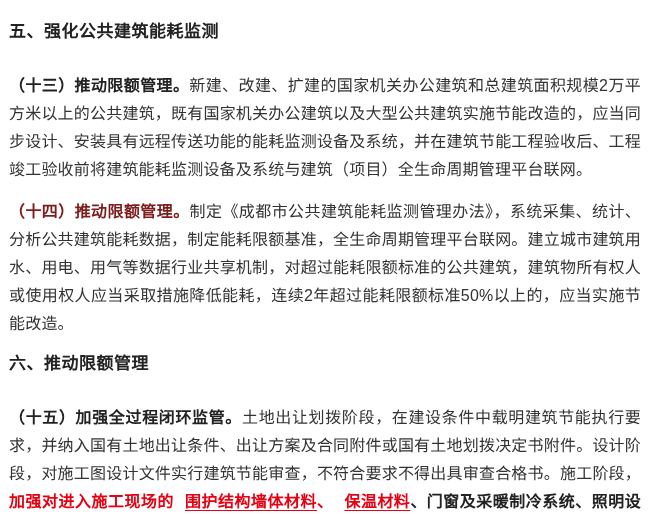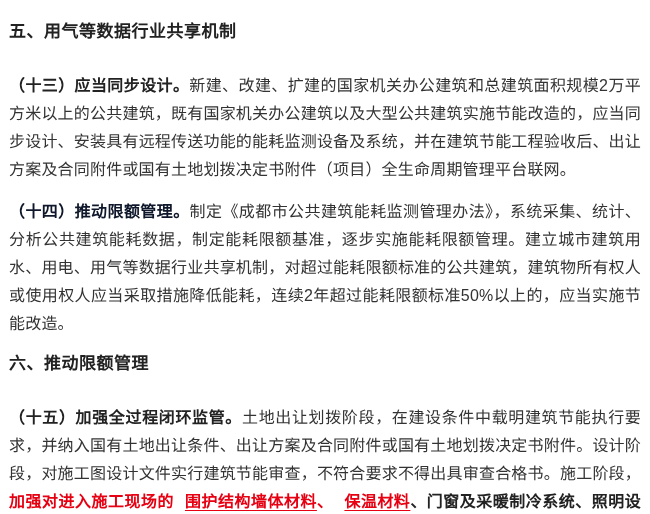--- a/index.html
+++ b/index.html
@@ -46,18 +46,18 @@
   .run-underline {
     text-decoration: underline;
     text-underline-offset: 3px;
     margin-left: 11px;
   }
 </style>
 </head>
 <body>
 
 <main class="doc" id="doc-root">
-    <h2 class="heading" style="color: rgb(34, 34, 34);">五、用气等数据行业共享机制</h2>
-    <p class="para" style="color: rgb(51, 51, 51);"><span class="run-bold" style="color: rgb(34, 34, 34);">（十三）应当同步设计。</span><span class="">新建、改建、扩建的国家机关办公建筑和总建筑面积规模2万平方米以上的公共建筑，既有国家机关办公建筑以及大型公共建筑实施节能改造的，应当同步设计、安装具有远程传送功能的能耗监测设备及系统，并在建筑节能工程验收后、出让方案及合同附件或国有土地划拨决定书附件（项目）全生命周期管理平台联网。</span></p>
-    <p class="para" style="color: rgb(51, 51, 51);"><span class="run-bold" style="color: #0f172a;">（十四）推动限额管理。</span><span class="">制定《成都市公共建筑能耗监测管理办法》，系统采集、统计、分析公共建筑能耗数据，制定能耗限额基准，逐步实施能耗限额管理。建立城市建筑用水、用电、用气等数据行业共享机制，对超过能耗限额标准的公共建筑，建筑物所有权人或使用权人应当采取措施降低能耗，连续2年超过能耗限额标准50%以上的，应当实施节能改造。</span></p>
+    <h2 class="heading" style="color: rgb(34, 34, 34);">五、强化公共建筑能耗监测</h2>
+    <p class="para" style="color: rgb(51, 51, 51);"><span class="run-bold" style="color: rgb(34, 34, 34);">（十三）推动限额管理。</span><span class="">新建、改建、扩建的国家机关办公建筑和总建筑面积规模2万平方米以上的公共建筑，既有国家机关办公建筑以及大型公共建筑实施节能改造的，应当同步设计、安装具有远程传送功能的能耗监测设备及系统，并在建筑节能工程验收后、工程竣工验收前将建筑能耗监测设备及系统与建筑（项目）全生命周期管理平台联网。</span></p>
+    <p class="para" style="color: rgb(51, 51, 51);"><span class="run-bold" style="color: #7f1d1d;">（十四）推动限额管理。</span><span class="">制定《成都市公共建筑能耗监测管理办法》，系统采集、统计、分析公共建筑能耗数据，制定能耗限额基准，全生命周期管理平台联网。建立城市建筑用水、用电、用气等数据行业共享机制，对超过能耗限额标准的公共建筑，建筑物所有权人或使用权人应当采取措施降低能耗，连续2年超过能耗限额标准50%以上的，应当实施节能改造。</span></p>
     <h2 class="heading" style="color: rgb(34, 34, 34);">六、推动限额管理</h2>
     <p class="para" style="color: rgb(51, 51, 51);"><span class="run-bold" style="color: rgb(34, 34, 34);">（十五）加强全过程闭环监管。</span><span class="">土地出让划拨阶段，在建设条件中载明建筑节能执行要求，并纳入国有土地出让条件、出让方案及合同附件或国有土地划拨决定书附件。设计阶段，对施工图设计文件实行建筑节能审查，不符合要求不得出具审查合格书。施工阶段，</span><span class="run-bold run-red" style="color: rgb(230, 0, 18);">加强对进入施工现场的</span><span class="run-bold run-red run-underline" style="color: rgb(230, 0, 18);">围护结构墙体材料</span><span class="run-bold run-red" style="color: rgb(230, 0, 18);">、</span><span class="run-bold run-red run-underline" style="color: rgb(230, 0, 18);">保温材料</span><span class="run-bold" style="color: rgb(34, 34, 34);">、门窗及采暖制冷系统、照明设备进行监督抽查，对不符合建筑节能设计要求的，不得通过竣工验收。</span></p>
   </main>
 
 </body></html>

